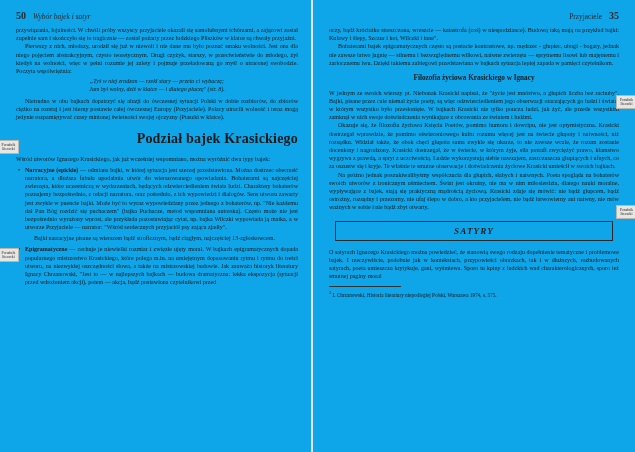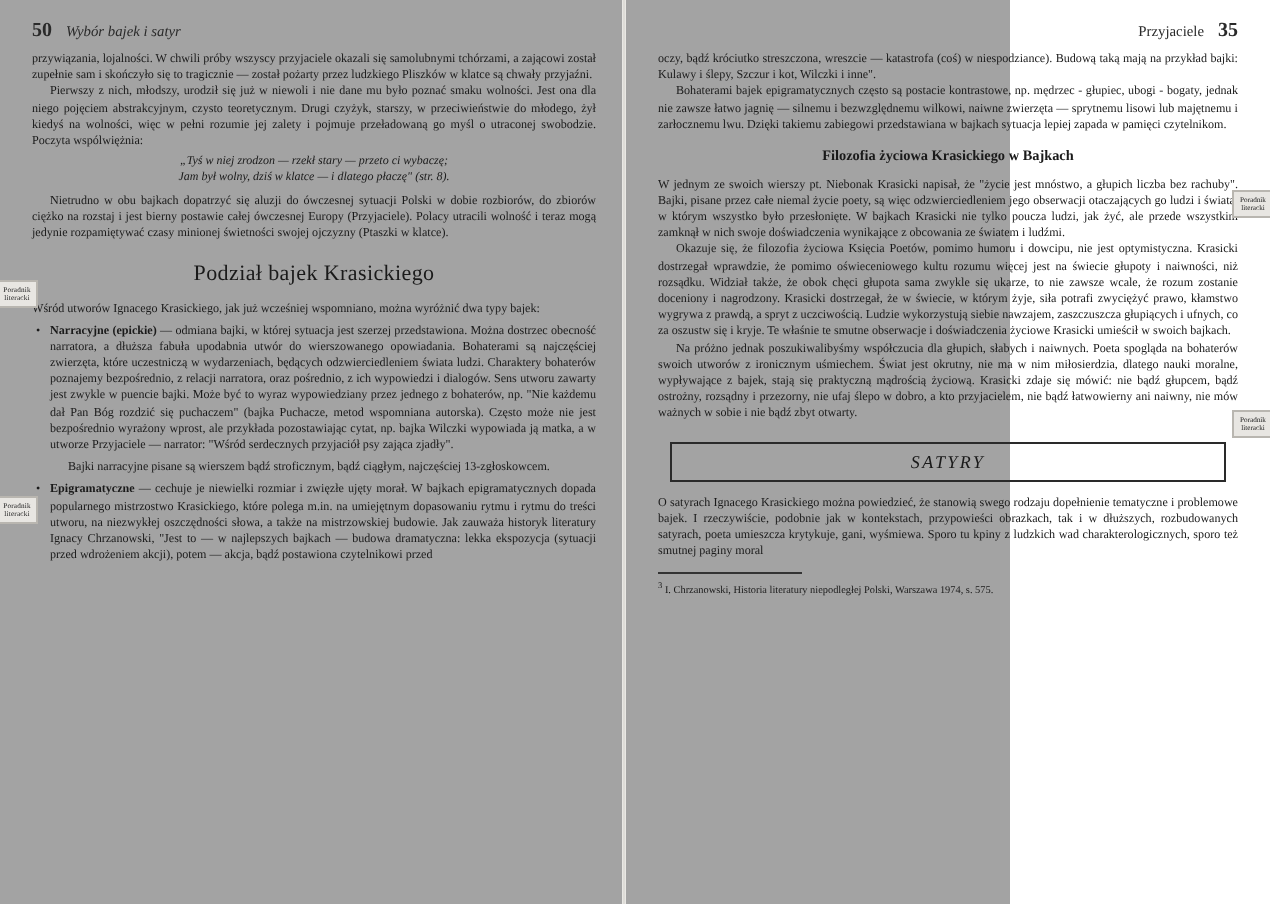--- a/index.html
+++ b/index.html
@@ -9,23 +9,23 @@
   }
   body {
     width: 635px;
     height: 452px;
     overflow: hidden;
     font-family: "Liberation Serif", serif;
     color: #1a1a1a;
   }
   .page {
     position: relative;
-    width: 505px;
-    height: 452px;
-    background: #a3a3a3;
+    width: 635px;
+    height: 452px;
+    background: #0ea5e9;
     box-sizing: border-box;
   }
   .spread {
     display: flex;
     width: 635px;
     height: 452px;
     box-sizing: border-box;
   }
   .leaf {
     box-sizing: border-box;
@@ -85,23 +85,23 @@
   }
   .verse {
     margin: 3px 0 3px 0;
     text-align: center;
     font-style: italic;
     font-size: 6px;
     line-height: 1.33;
   }
   .verse div { text-indent: 0; }
   h2.sec {
-    font-size: 11px;
-    font-weight: normal;
-    text-align: center;
+    font-size: 14px;
+    font-weight: bold;
+    text-align: right;
     margin: 8px 0 6px 0;
     letter-spacing: 0.2px;
   }
   h3.sub {
     font-size: 7.2px;
     font-weight: bold;
     text-align: center;
     margin: 7px 0 5px 0;
   }
   ul.bullets {
@@ -120,21 +120,21 @@
     position: absolute;
     left: -7px;
     top: 0;
     font-size: 6px;
   }
   .bd { font-weight: bold; }
   .satyry-box {
     border: 1px solid #2a2a2a;
     text-align: center;
     font-size: 9px;
-    font-weight: normal;
+    font-weight: bold;
     font-style: italic;
     letter-spacing: 1.2px;
     padding: 3px 0 3px 0;
     margin: 9px 6px 7px 6px;
   }
   .footnote {
     margin-top: 6px;
     border-top: 0;
     font-size: 5.2px;
     line-height: 1.3;
@@ -231,21 +231,21 @@
     <div class="leaf leaf-right">
       <div class="runhead runhead-right">
         <span class="rh-title">Przyjaciele</span>
         <span class="folio">35</span>
       </div>
 
       <div class="col">
         <p class="noind">oczy, bądź króciutko streszczona, wreszcie — katastrofa (coś) w niespodziance). Budową taką mają na przykład bajki: Kulawy i ślepy, Szczur i kot, Wilczki i inne".</p>
         <p>Bohaterami bajek epigramatycznych często są postacie kontrastowe, np. mędrzec - głupiec, ubogi - bogaty, jednak nie zawsze łatwo jagnię — silnemu i bezwzględnemu wilkowi, naiwne zwierzęta — sprytnemu lisowi lub majętnemu i zarłocznemu lwu. Dzięki takiemu zabiegowi przedstawiana w bajkach sytuacja lepiej zapada w pamięci czytelnikom.</p>
 
-        <h3 class="sub">Filozofia życiowa Krasickiego w Bajkach</h3>
+        <h3 class="sub">Filozofia życiowa Krasickiego w Ignacy</h3>
 
         <p class="noind">W jednym ze swoich wierszy pt. Niebonak Krasicki napisał, że "życie jest mnóstwo, a głupich liczba bez rachuby". Bajki, pisane przez całe niemal życie poety, są więc odzwierciedleniem jego obserwacji otaczających go ludzi i świata, w którym wszystko było przesłonięte. W bajkach Krasicki nie tylko poucza ludzi, jak żyć, ale przede wszystkim zamknął w nich swoje doświadczenia wynikające z obcowania ze światem i ludźmi.</p>
         <p>Okazuje się, że filozofia życiowa Księcia Poetów, pomimo humoru i dowcipu, nie jest optymistyczna. Krasicki dostrzegał wprawdzie, że pomimo oświeceniowego kultu rozumu więcej jest na świecie głupoty i naiwności, niż rozsądku. Widział także, że obok chęci głupota sama zwykle się ukarze, to nie zawsze wcale, że rozum zostanie doceniony i nagrodzony. Krasicki dostrzegał, że w świecie, w którym żyje, siła potrafi zwyciężyć prawo, kłamstwo wygrywa z prawdą, a spryt z uczciwością. Ludzie wykorzystują siebie nawzajem, zaszczuszcza głupiących i ufnych, co za oszustw się i kryje. Te właśnie te smutne obserwacje i doświadczenia życiowe Krasicki umieścił w swoich bajkach.</p>
         <p>Na próżno jednak poszukiwalibyśmy współczucia dla głupich, słabych i naiwnych. Poeta spogląda na bohaterów swoich utworów z ironicznym uśmiechem. Świat jest okrutny, nie ma w nim miłosierdzia, dlatego nauki moralne, wypływające z bajek, stają się praktyczną mądrością życiową. Krasicki zdaje się mówić: nie bądź głupcem, bądź ostrożny, rozsądny i przezorny, nie ufaj ślepo w dobro, a kto przyjacielem, nie bądź łatwowierny ani naiwny, nie mów ważnych w sobie i nie bądź zbyt otwarty.</p>
 
         <div class="satyry-box">SATYRY</div>
 
         <p class="noind">O satyrach Ignacego Krasickiego można powiedzieć, że stanowią swego rodzaju dopełnienie tematyczne i problemowe bajek. I rzeczywiście, podobnie jak w kontekstach, przypowieści obrazkach, tak i w dłuższych, rozbudowanych satyrach, poeta umieszcza krytykuje, gani, wyśmiewa. Sporo tu kpiny z ludzkich wad charakterologicznych, sporo też smutnej paginy moral</p>
 
         <div class="footnote">

